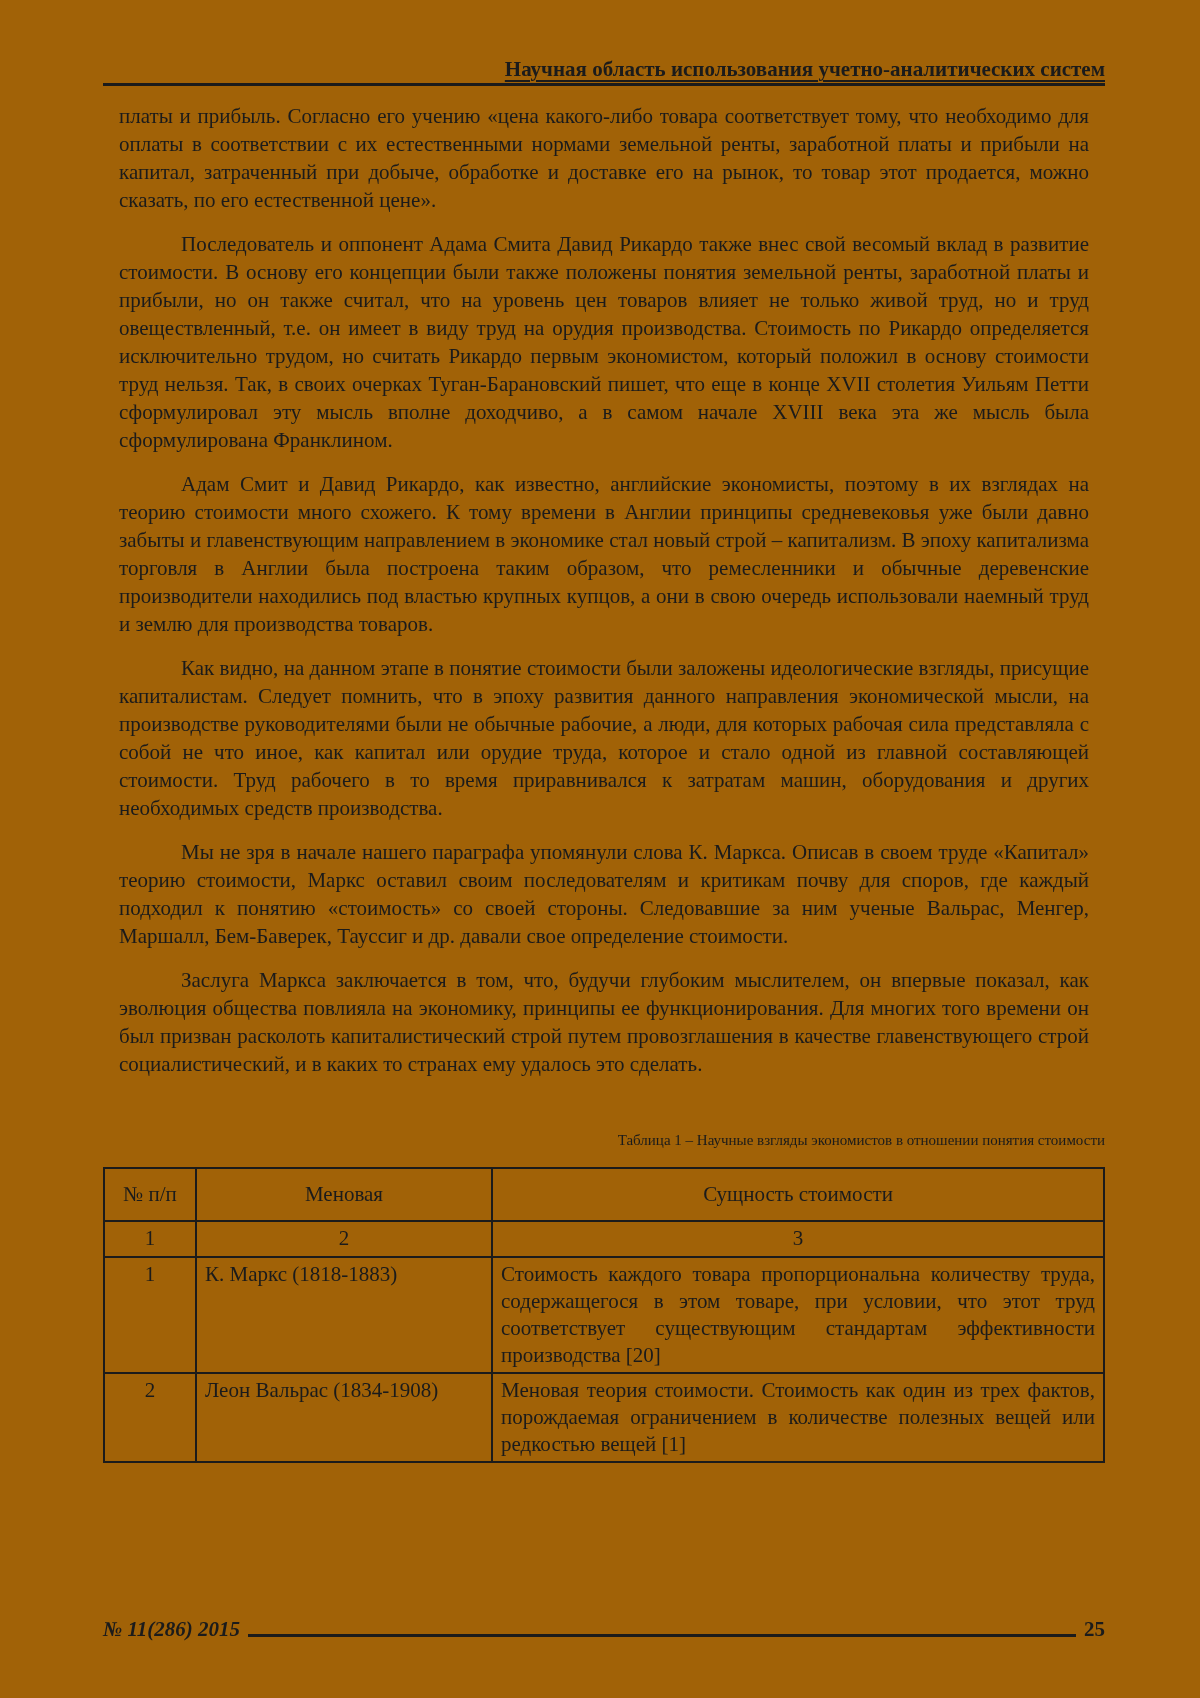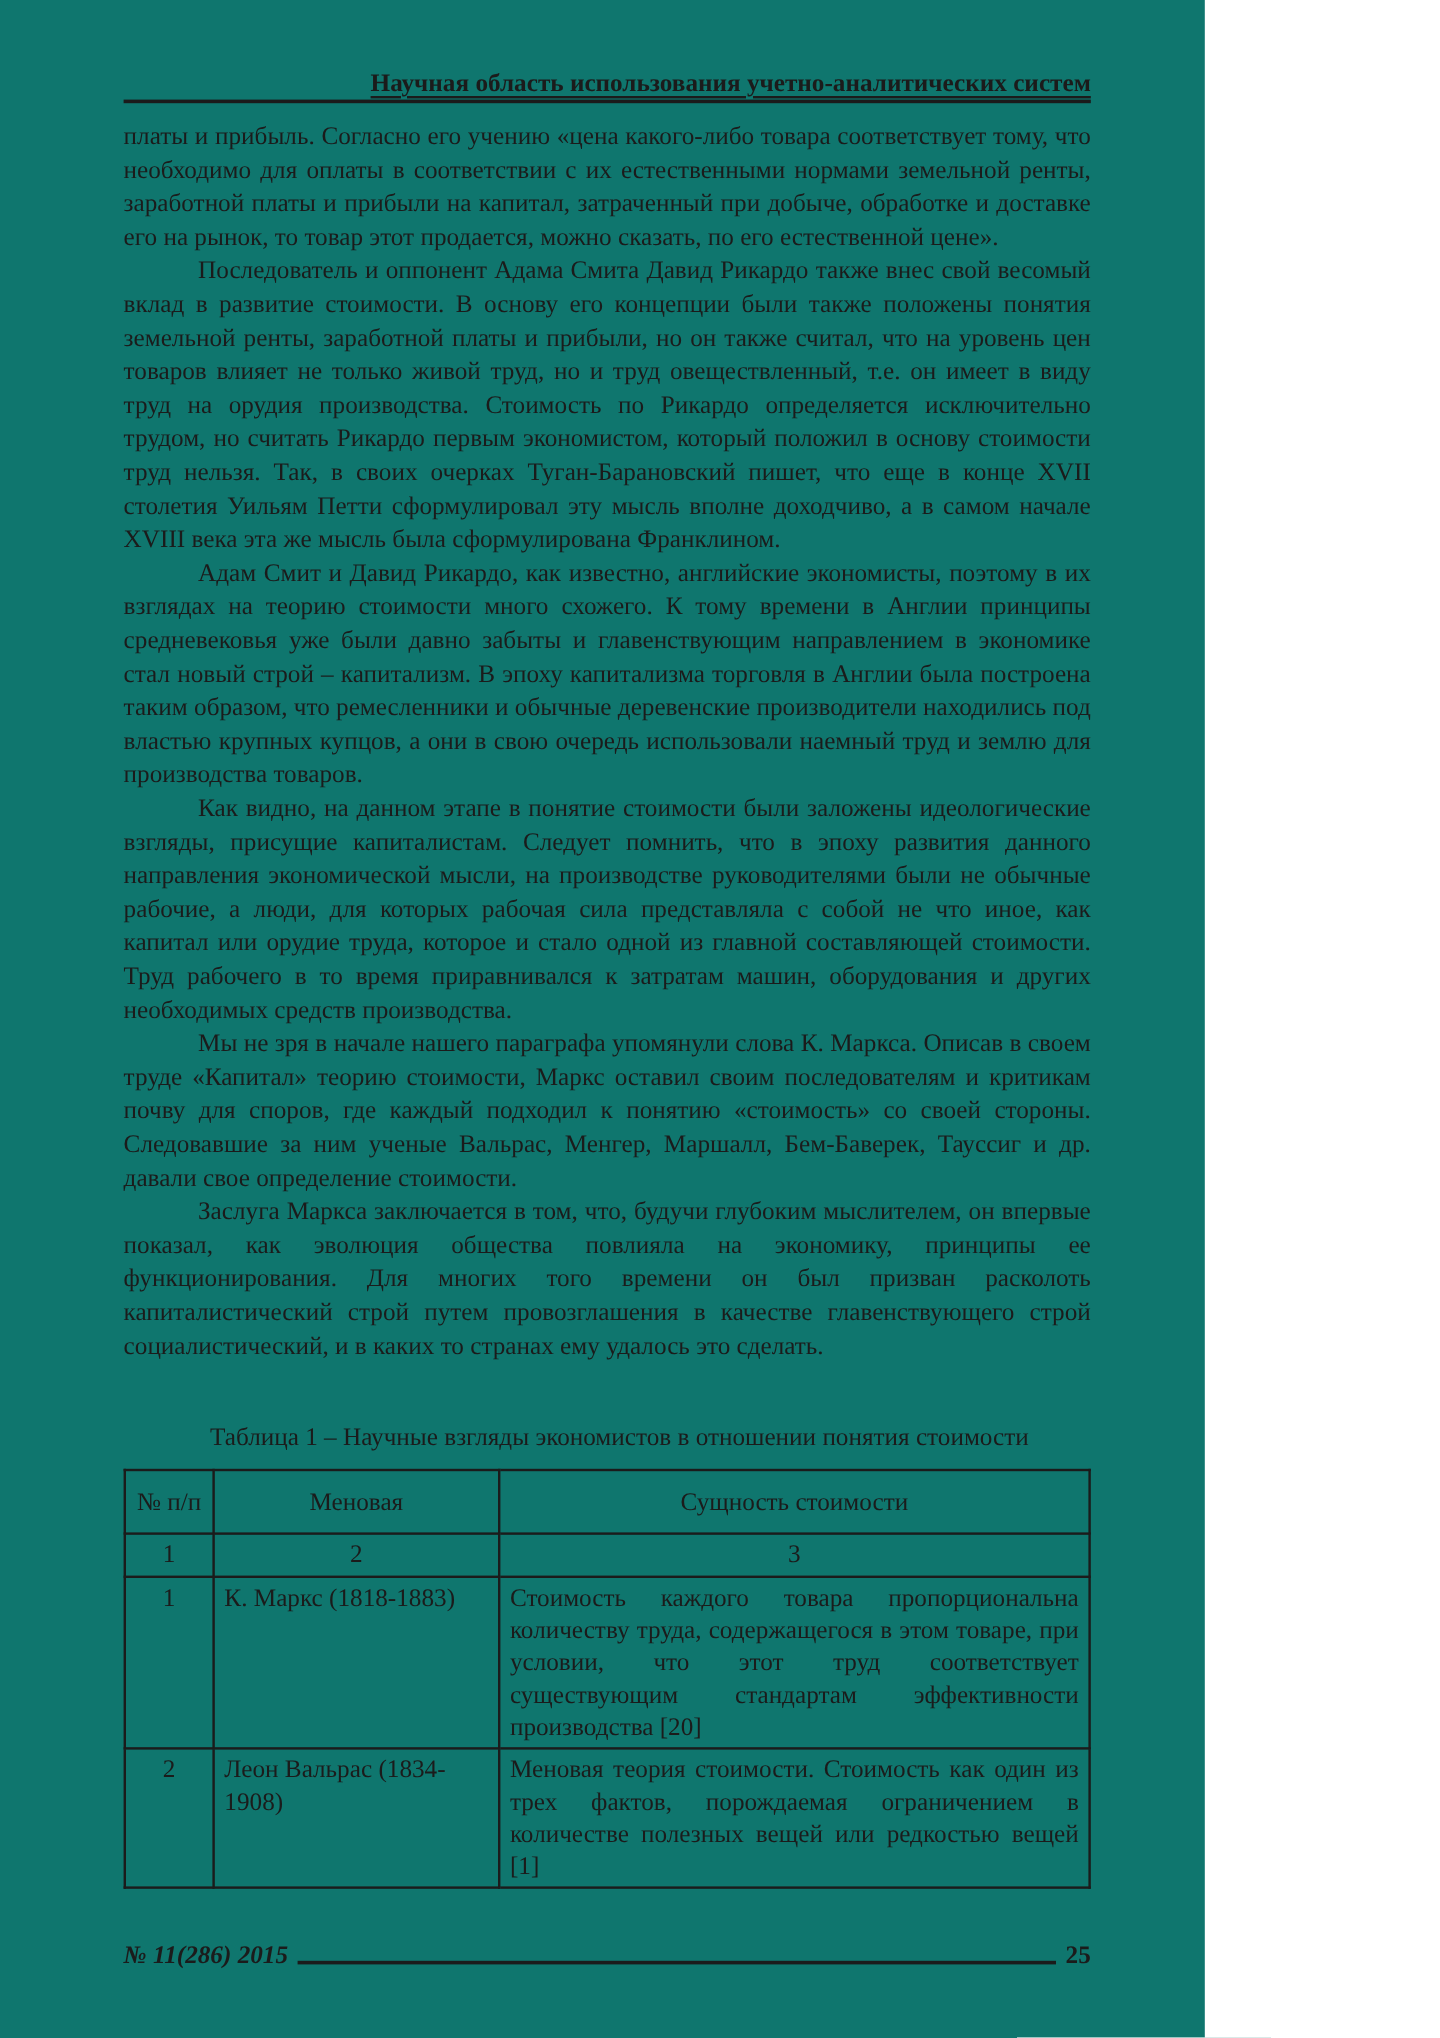--- a/index.html
+++ b/index.html
@@ -1,40 +1,40 @@
 <!DOCTYPE html>
 <html lang="ru"><head>
 <meta charset="utf-8">
 <style>
   html,body{margin:0;padding:0;background:#ffffff;}
   .page{
-    width:1004px;height:1698px;background:#0f766e;position:relative;
+    width:1200px;height:1698px;background:#a16207;position:relative;
     box-sizing:border-box;padding:56px 95px 0 103px;
     font-family:"Liberation Serif","DejaVu Serif",serif;
     color:#1b1b1b;overflow:hidden;
   }
   .page-header{
     border-bottom:3px solid #1b1b1b;
     text-align:right;font-size:21px;font-weight:bold;
     padding-bottom:1px;line-height:26px;
   }
   .header-title{
     text-decoration:underline;
     text-decoration-thickness:2px;
     text-underline-offset:4px;
   }
   .body-text{
     margin-top:13px;font-size:21px;line-height:28px;
     text-align:justify;
   }
-  .body-text p{margin:0;text-indent:62px;}
+  .body-text p{margin:16px;text-indent:62px;}
   .body-text p.continuation{text-indent:0;}
   .table-caption{
-    margin-top:48px;font-size:21px;line-height:28px;
-    text-indent:72px;text-align:left;
+    margin-top:48px;font-size:15px;line-height:28px;
+    text-indent:72px;text-align:right;
   }
   table.economists{
     margin-top:13px;width:100%;
     border-collapse:collapse;font-size:21px;line-height:27px;
     table-layout:fixed;
   }
   table.economists th,
   table.economists td{
     border:2px solid #1b1b1b;font-weight:normal;
     vertical-align:top;padding:3px 8px;box-sizing:border-box;

